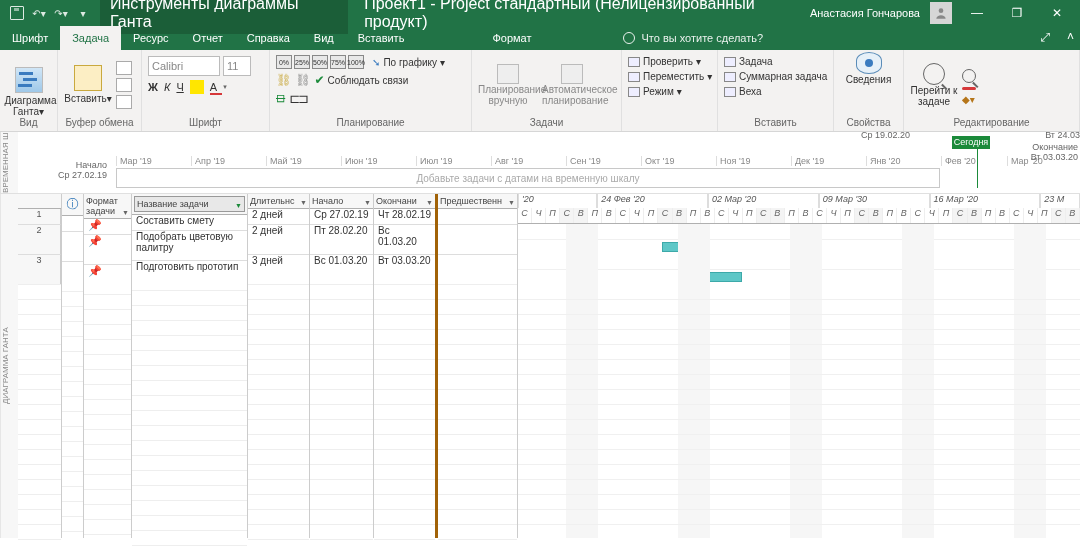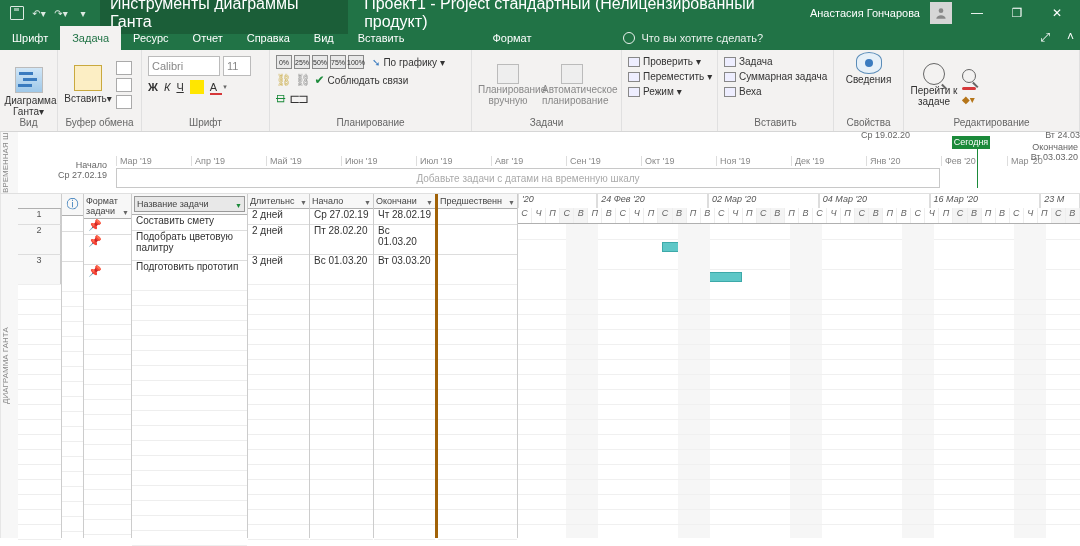--- a/index.html
+++ b/index.html
@@ -567,21 +567,21 @@
         </div>
     </div>
   </div>
 
   <div class="gantt-right">
     <div class="gr-timeline-hdr">
       <div class="gr-week-row">
         <div class="gr-week" style="width:80px">'20</div>
         <div class="gr-week" style="width:112px">24 Фев '20</div>
         <div class="gr-week" style="width:112px">02 Мар '20</div>
-        <div class="gr-week" style="width:112px">04 Мар '20</div>
+        <div class="gr-week" style="width:112px">09 Мар '30</div>
         <div class="gr-week" style="width:112px">16 Мар '20</div>
         <div class="gr-week" style="width:40px">23 М</div>
       </div>
       <div class="gr-day-row" id="day-row">
           <div class="gr-day">С</div>
           <div class="gr-day">Ч</div>
           <div class="gr-day">П</div>
           <div class="gr-day we">С</div>
           <div class="gr-day we">В</div>
           <div class="gr-day">П</div>

